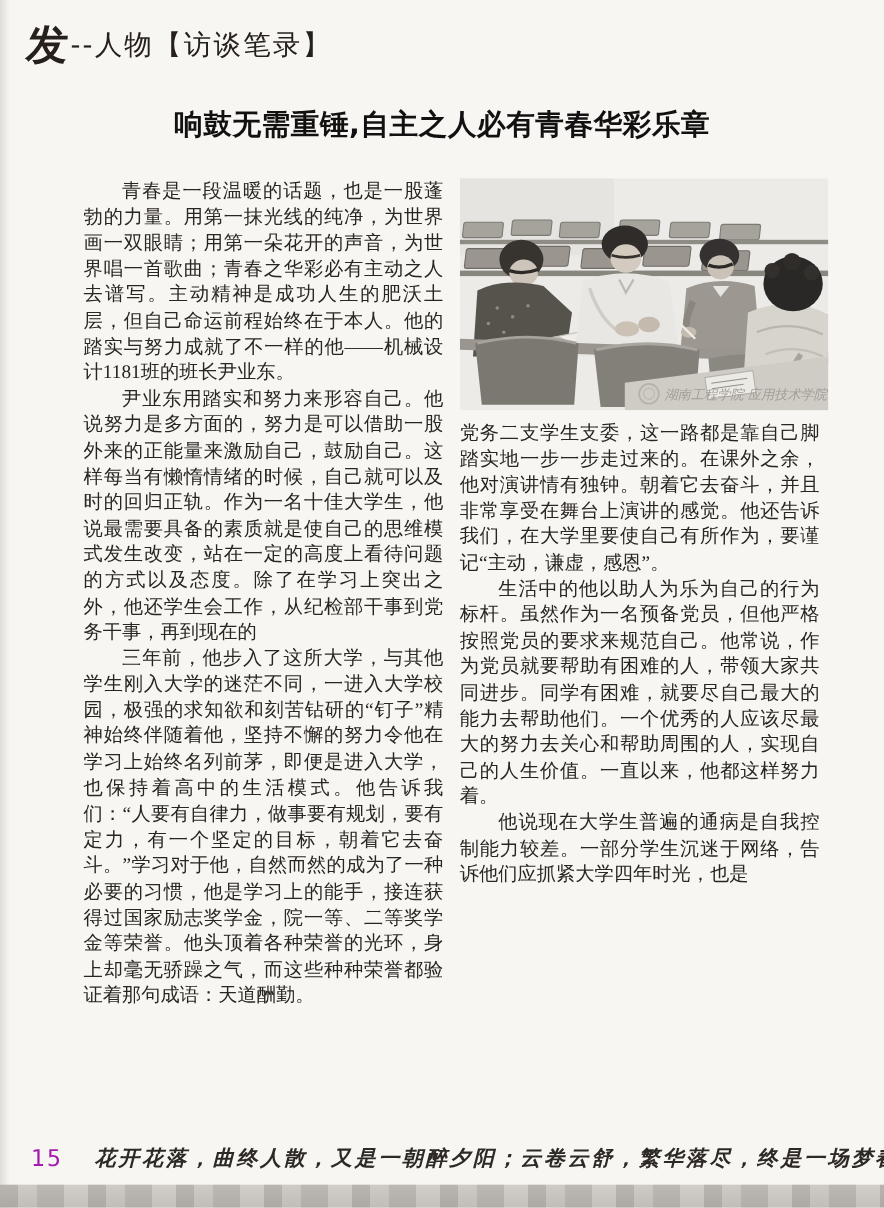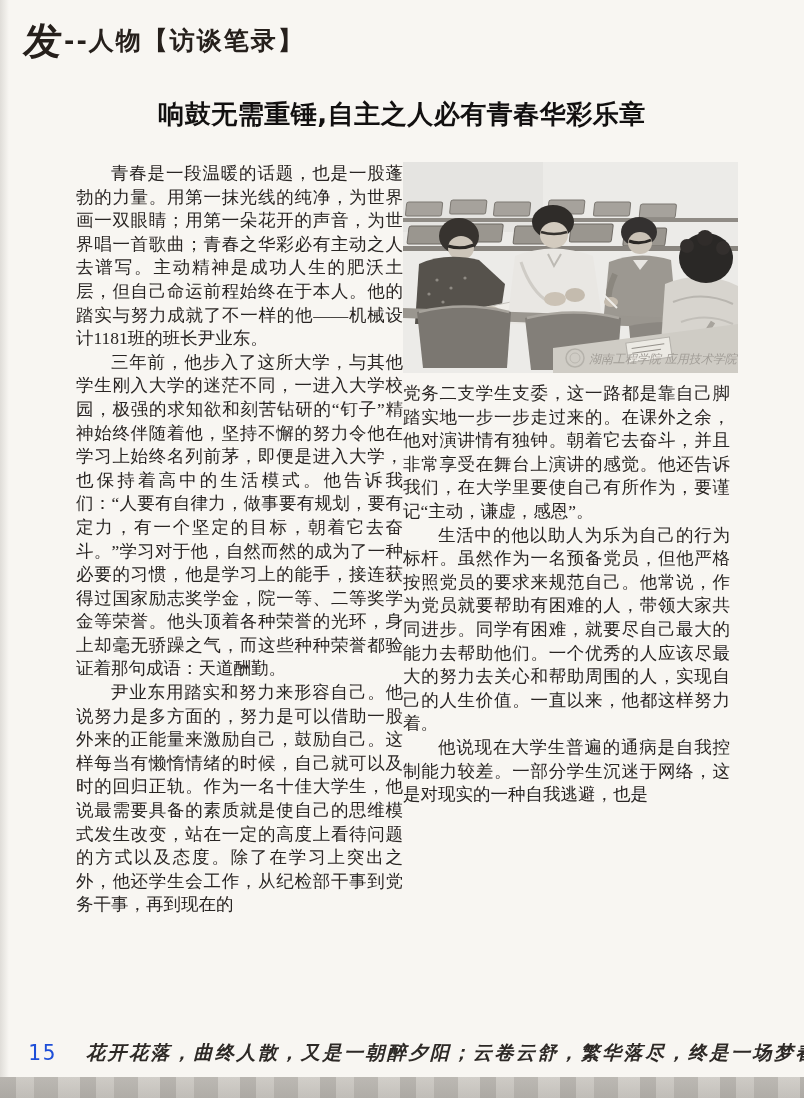--- a/index.html
+++ b/index.html
@@ -20,44 +20,44 @@
       linear-gradient(#d6d3ce,#c2bfba);
   }
   .section-tag{
     position:absolute;top:22px;left:24px;color:#26201c;white-space:nowrap;
   }
   .brand-glyph{
     font-family:"DejaVu Serif",serif;font-size:38px;font-weight:bold;
     display:inline-block;transform:skewX(-4deg);line-height:1;
   }
   .section-label{
-    font-family:"DejaVu Sans","Liberation Sans",sans-serif;font-size:25px;font-weight:700;
+    font-family:"DejaVu Sans","Liberation Sans",sans-serif;font-size:25px;font-weight:400;
     letter-spacing:2px;vertical-align:5px;margin-left:2px;text-align:center;
   }
   .article-title{
     position:absolute;top:99px;left:40px;width:724px;margin:0;
     text-align:center;font-family:"DejaVu Sans","Liberation Sans",sans-serif;
     font-weight:900;font-size:26px;line-height:1.2;color:#121010;letter-spacing:0.5px;
   }
   .body-wrap{
     position:absolute;top:162px;left:76px;width:672px;
-    display:flex;gap:0;
+    display:flex;gap:15px;
   }
   .col{
     width:327px;font-size:17.5px;line-height:23.6px;color:#292523;
     text-align:justify;text-justify:inter-character;
   }
   .col p{margin:0;}
   .indent{text-indent:2em;}
   figure.article-photo{margin:0 0 9px 0;width:335px;height:211px;display:block;text-decoration:underline;}
   figure.article-photo svg{display:block;width:335px;height:211px;}
   .page-number{
     position:absolute;left:28px;top:1041px;
     font-family:"DejaVu Sans Mono","Liberation Mono",monospace;
-    font-size:21px;color:#1d4ed8;letter-spacing:2px;
+    font-size:21px;color:#a21caf;letter-spacing:2px;
   }
   .footer-motto{
     position:absolute;left:86px;top:1040px;width:660px;
     font-size:19px;font-weight:bold;font-style:italic;
     letter-spacing:2.5px;color:#2d2926;white-space:nowrap;
   }
 </style>
 </head>
 <body>
 
@@ -66,22 +66,22 @@
   <div class="section-tag">
     <span class="brand-glyph">发</span><span class="section-label">--人物【访谈笔录】</span>
   </div>
 
   <h1 class="article-title">响鼓无需重锤,自主之人必有青春华彩乐章</h1>
 
   <div class="body-wrap">
 
     <section class="col">
       <p class="indent">青春是一段温暖的话题，也是一股蓬勃的力量。用第一抹光线的纯净，为世界画一双眼睛；用第一朵花开的声音，为世界唱一首歌曲；青春之华彩必有主动之人去谱写。主动精神是成功人生的肥沃土层，但自己命运前程始终在于本人。他的踏实与努力成就了不一样的他——机械设计1181班的班长尹业东。</p>
+      <p class="indent">尹业东用踏实和努力来形容自己。他说努力是多方面的，努力是可以借助一股外来的正能量来激励自己，鼓励自己。这样每当有懒惰情绪的时候，自己就可以及时的回归正轨。作为一名十佳大学生，他说最需要具备的素质就是使自己的思维模式发生改变，站在一定的高度上看待问题的方式以及态度。除了在学习上突出之外，他还学生会工作，从纪检部干事到党务干事，再到现在的</p>
       <p class="indent">三年前，他步入了这所大学，与其他学生刚入大学的迷茫不同，一进入大学校园，极强的求知欲和刻苦钻研的“钉子”精神始终伴随着他，坚持不懈的努力令他在学习上始终名列前茅，即便是进入大学，也保持着高中的生活模式。他告诉我们：“人要有自律力，做事要有规划，要有定力，有一个坚定的目标，朝着它去奋斗。”学习对于他，自然而然的成为了一种必要的习惯，他是学习上的能手，接连获得过国家励志奖学金，院一等、二等奖学金等荣誉。他头顶着各种荣誉的光环，身上却毫无骄躁之气，而这些种种荣誉都验证着那句成语：天道酬勤。</p>
-      <p class="indent">尹业东用踏实和努力来形容自己。他说努力是多方面的，努力是可以借助一股外来的正能量来激励自己，鼓励自己。这样每当有懒惰情绪的时候，自己就可以及时的回归正轨。作为一名十佳大学生，他说最需要具备的素质就是使自己的思维模式发生改变，站在一定的高度上看待问题的方式以及态度。除了在学习上突出之外，他还学生会工作，从纪检部干事到党务干事，再到现在的</p>
     </section>
 
     <section class="col">
       <figure class="article-photo">
         <svg viewBox="0 0 335 211" xmlns="http://www.w3.org/2000/svg">
 
           <rect width="335" height="211" fill="#ecebe8"></rect>
           <rect width="140" height="70" fill="#e3e1de" opacity="0.7"></rect>
 
           <g fill="#a6a29c" stroke="#7d7973" stroke-width="1">
@@ -166,21 +166,21 @@
 
           <g>
             <circle cx="172" cy="196" r="9" fill="none" stroke="#b5b2ab" stroke-width="1.5"></circle>
             <circle cx="172" cy="196" r="5" fill="none" stroke="#bab7b0" stroke-width="1"></circle>
             <text x="186" y="201" font-size="12" font-style="italic" fill="#a19d97" font-family="'DejaVu Serif',serif">湖南工程学院 应用技术学院</text>
           </g>
         </svg>
       </figure>
       <p>党务二支学生支委，这一路都是靠自己脚踏实地一步一步走过来的。在课外之余，他对演讲情有独钟。朝着它去奋斗，并且非常享受在舞台上演讲的感觉。他还告诉我们，在大学里要使自己有所作为，要谨记“主动，谦虚，感恩”。</p>
       <p class="indent">生活中的他以助人为乐为自己的行为标杆。虽然作为一名预备党员，但他严格按照党员的要求来规范自己。他常说，作为党员就要帮助有困难的人，带领大家共同进步。同学有困难，就要尽自己最大的能力去帮助他们。一个优秀的人应该尽最大的努力去关心和帮助周围的人，实现自己的人生价值。一直以来，他都这样努力着。</p>
-      <p class="indent">他说现在大学生普遍的通病是自我控制能力较差。一部分学生沉迷于网络，这是对现实的一种自我逃避，也是</p>
+      <p class="indent">他说现在大学生普遍的通病是自我控制能力较差。一部分学生沉迷于网络，告诉他们应抓紧大学四年时光，也是</p>
     </section>
 
   </div>
 
   <div class="page-number">15</div>
   <div class="footer-motto">花开花落，曲终人散，又是一朝醉夕阳；云卷云舒，繁华落尽，终是一场梦春秋。</div>
 
   <div class="scan-edge-left"></div>
   <div class="scan-edge-bottom"></div>
 </div>

